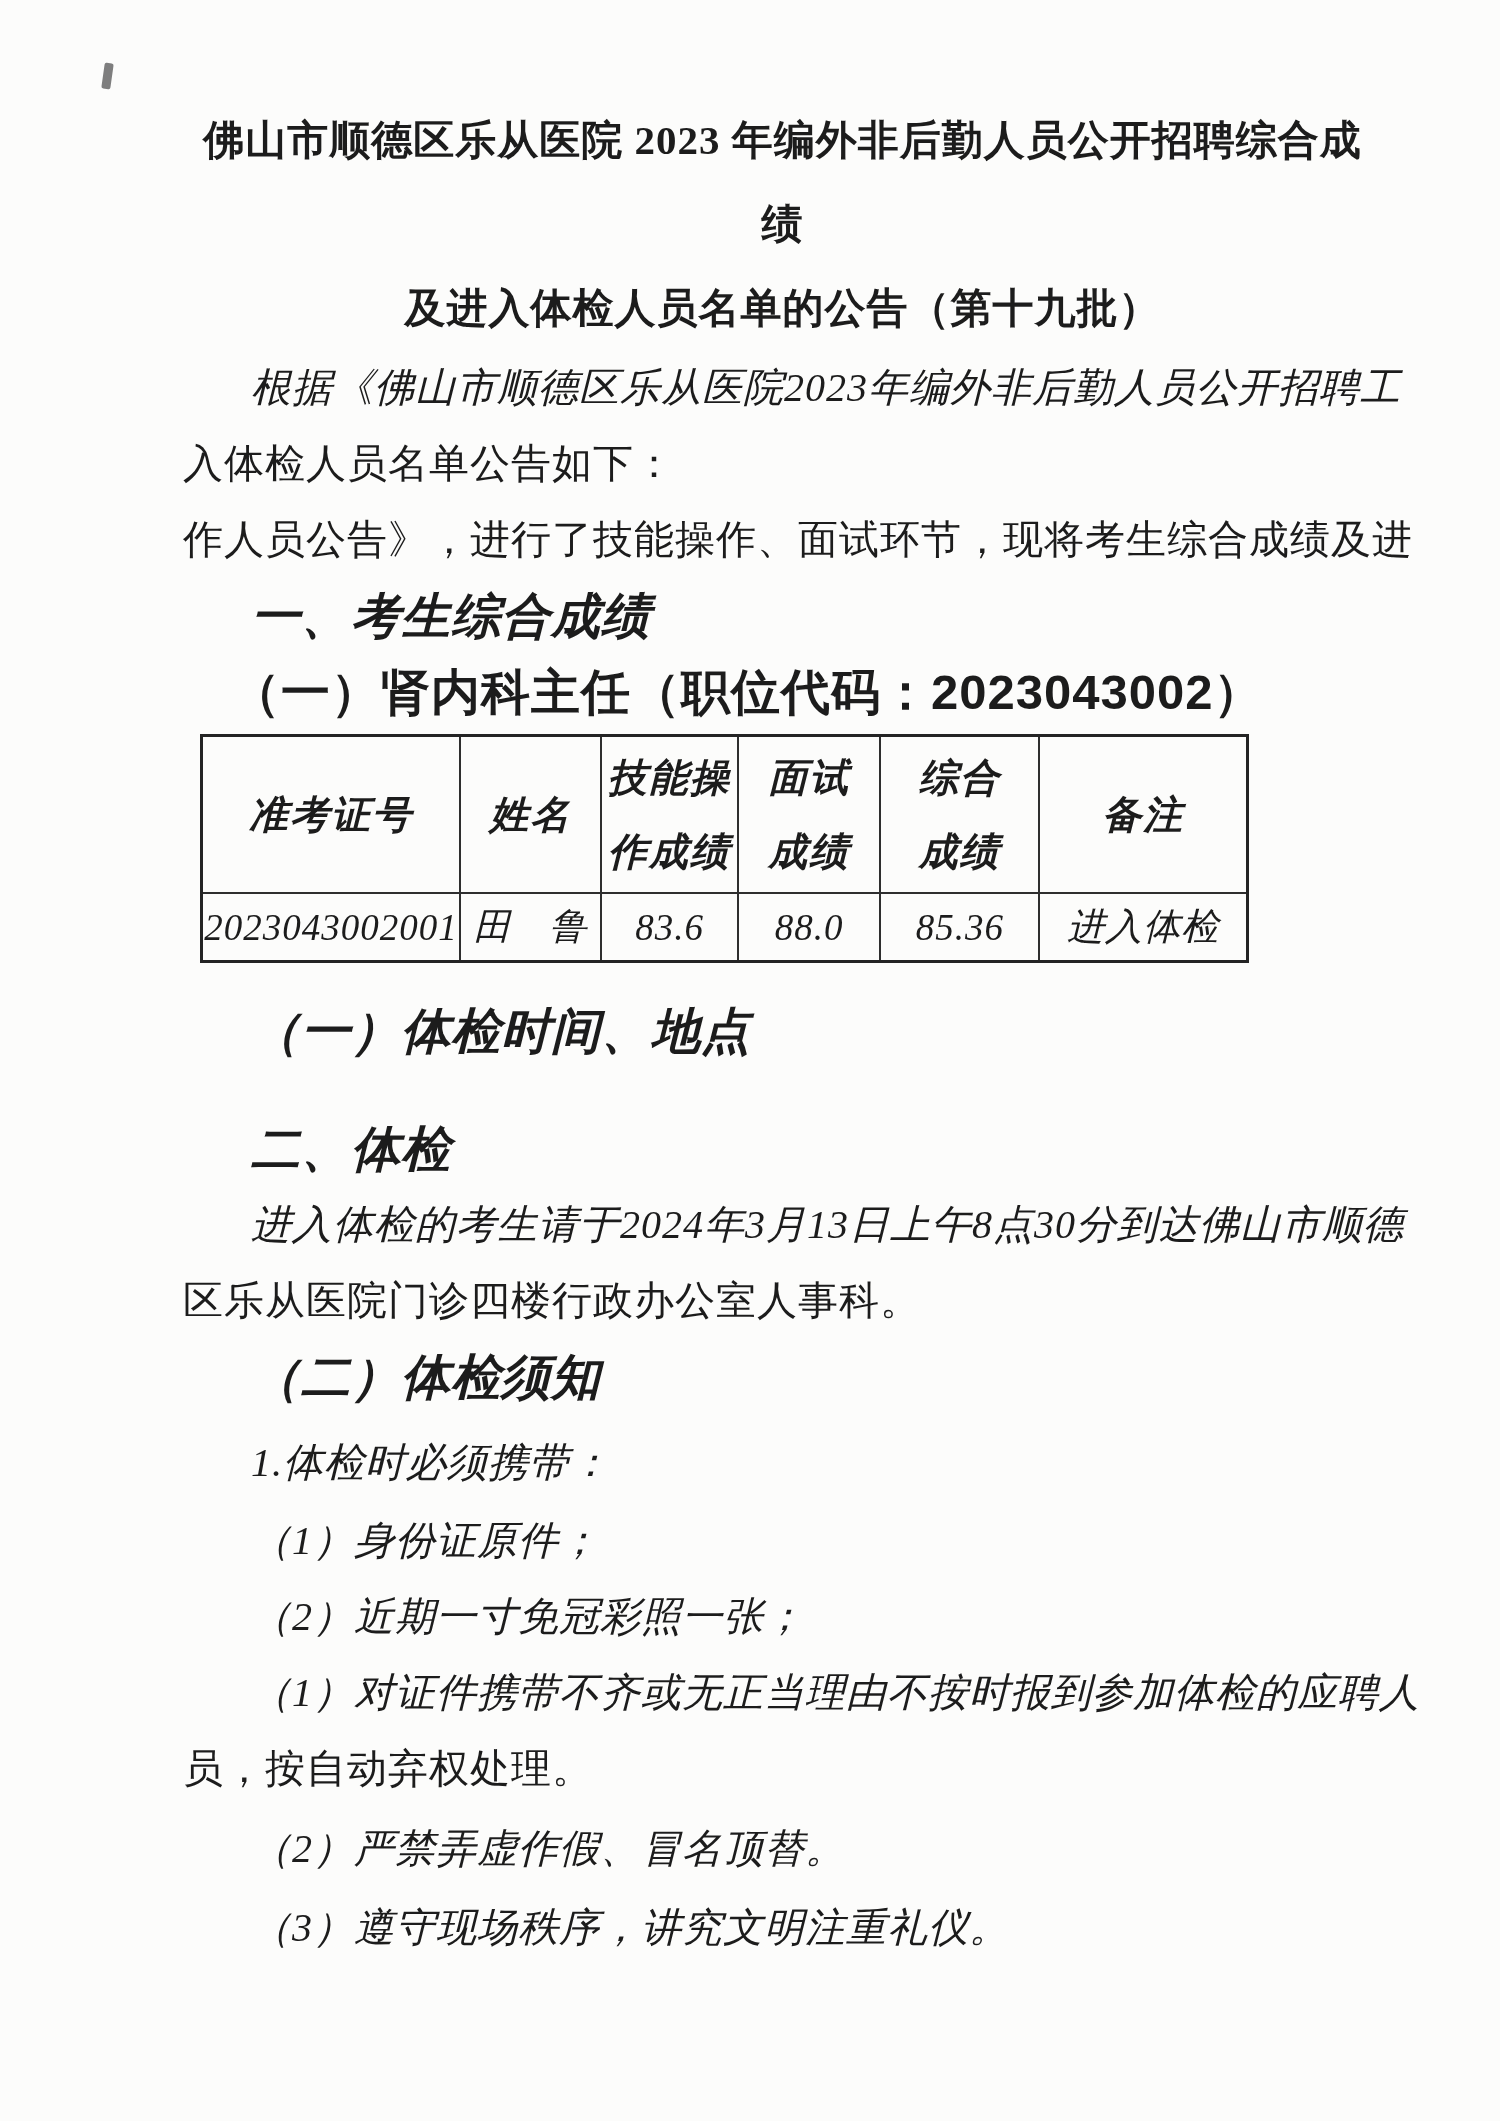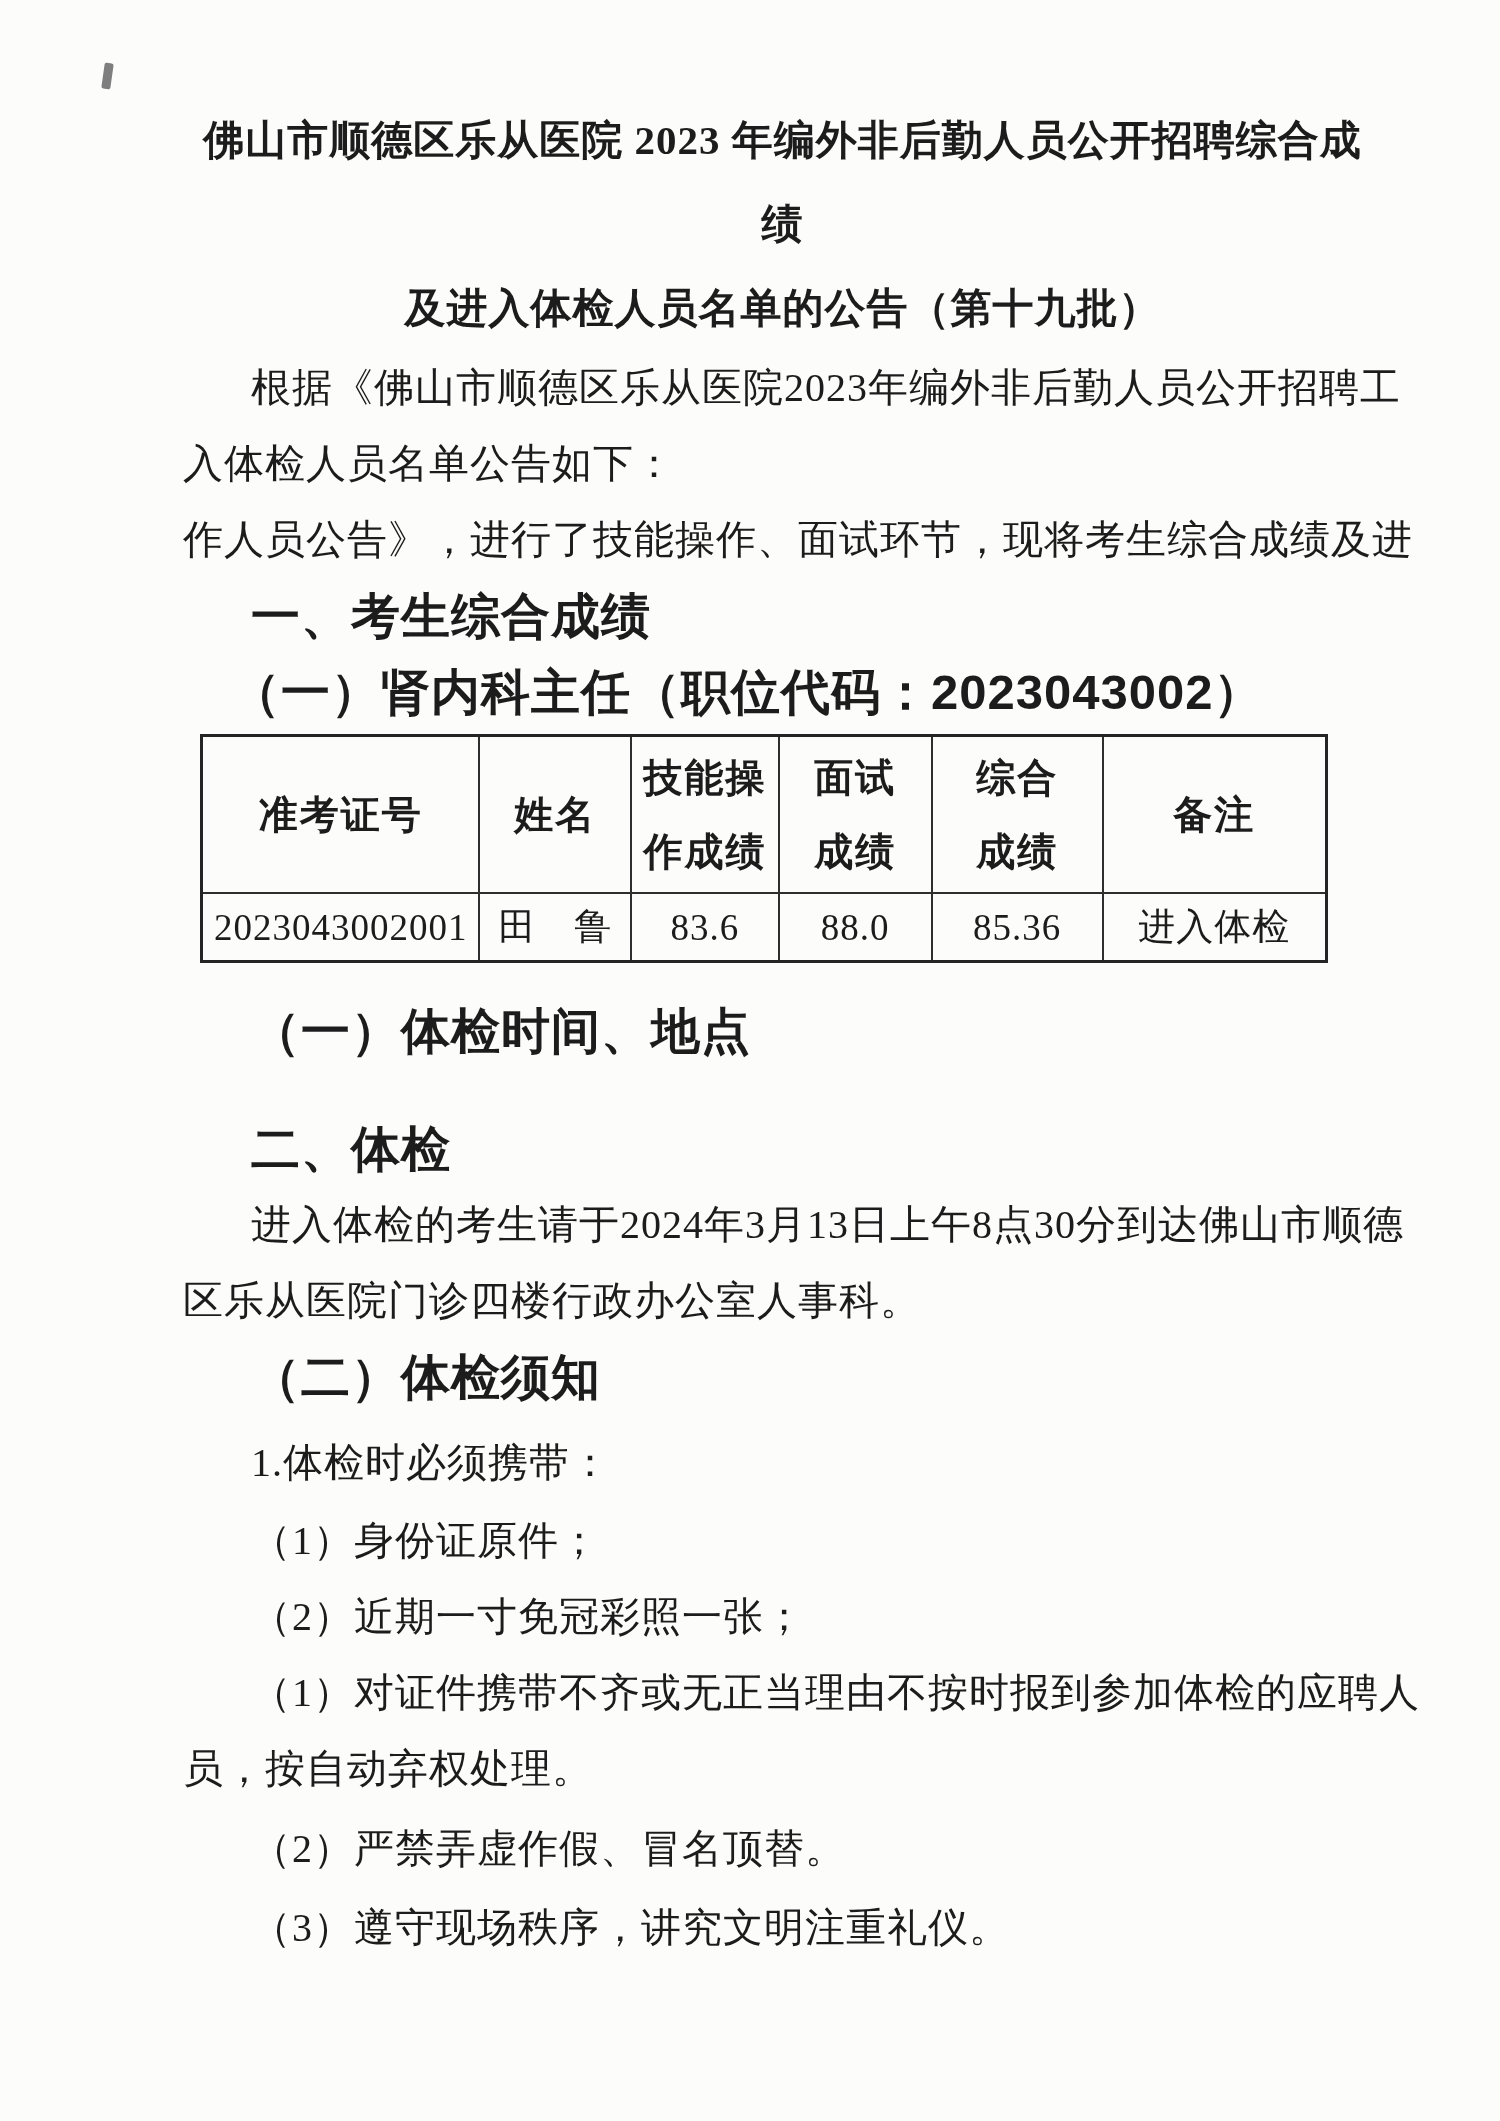--- a/index.html
+++ b/index.html
@@ -30,36 +30,37 @@
     white-space:nowrap;
   }
   .heading{
     font-family:"Liberation Sans","DejaVu Sans",sans-serif;
     font-weight:700;
     font-size:49px;
     line-height:76px;
     letter-spacing:1px;
     white-space:nowrap;
   }
-  .ind{text-indent:68px;}
+  .ind{text-indent:68px;font-style:italic;}
   .ind-sm{text-indent:48px;}
 
   .mt42{margin-top:42px;}
   .mt30{margin-top:30px;}
   .mt10{margin-top:10px;}
   .mt4{margin-top:4px;}
   .mt3{margin-top:3px;}
   .mt2{margin-top:2px;}
 
   table.score-table{
-    width:1128px;
+    width:1049px;
     margin:4px 0 0 17px;
     border-collapse:collapse;
     table-layout:fixed;
     border:3px solid #242424;
+    font-style:italic;
   }
   .score-table th,.score-table td{
     border:2px solid #2e2e2e;
     text-align:center;
     vertical-align:middle;
     padding:0;
   }
   .score-table thead th{
     height:155px;
     font-size:39px;

